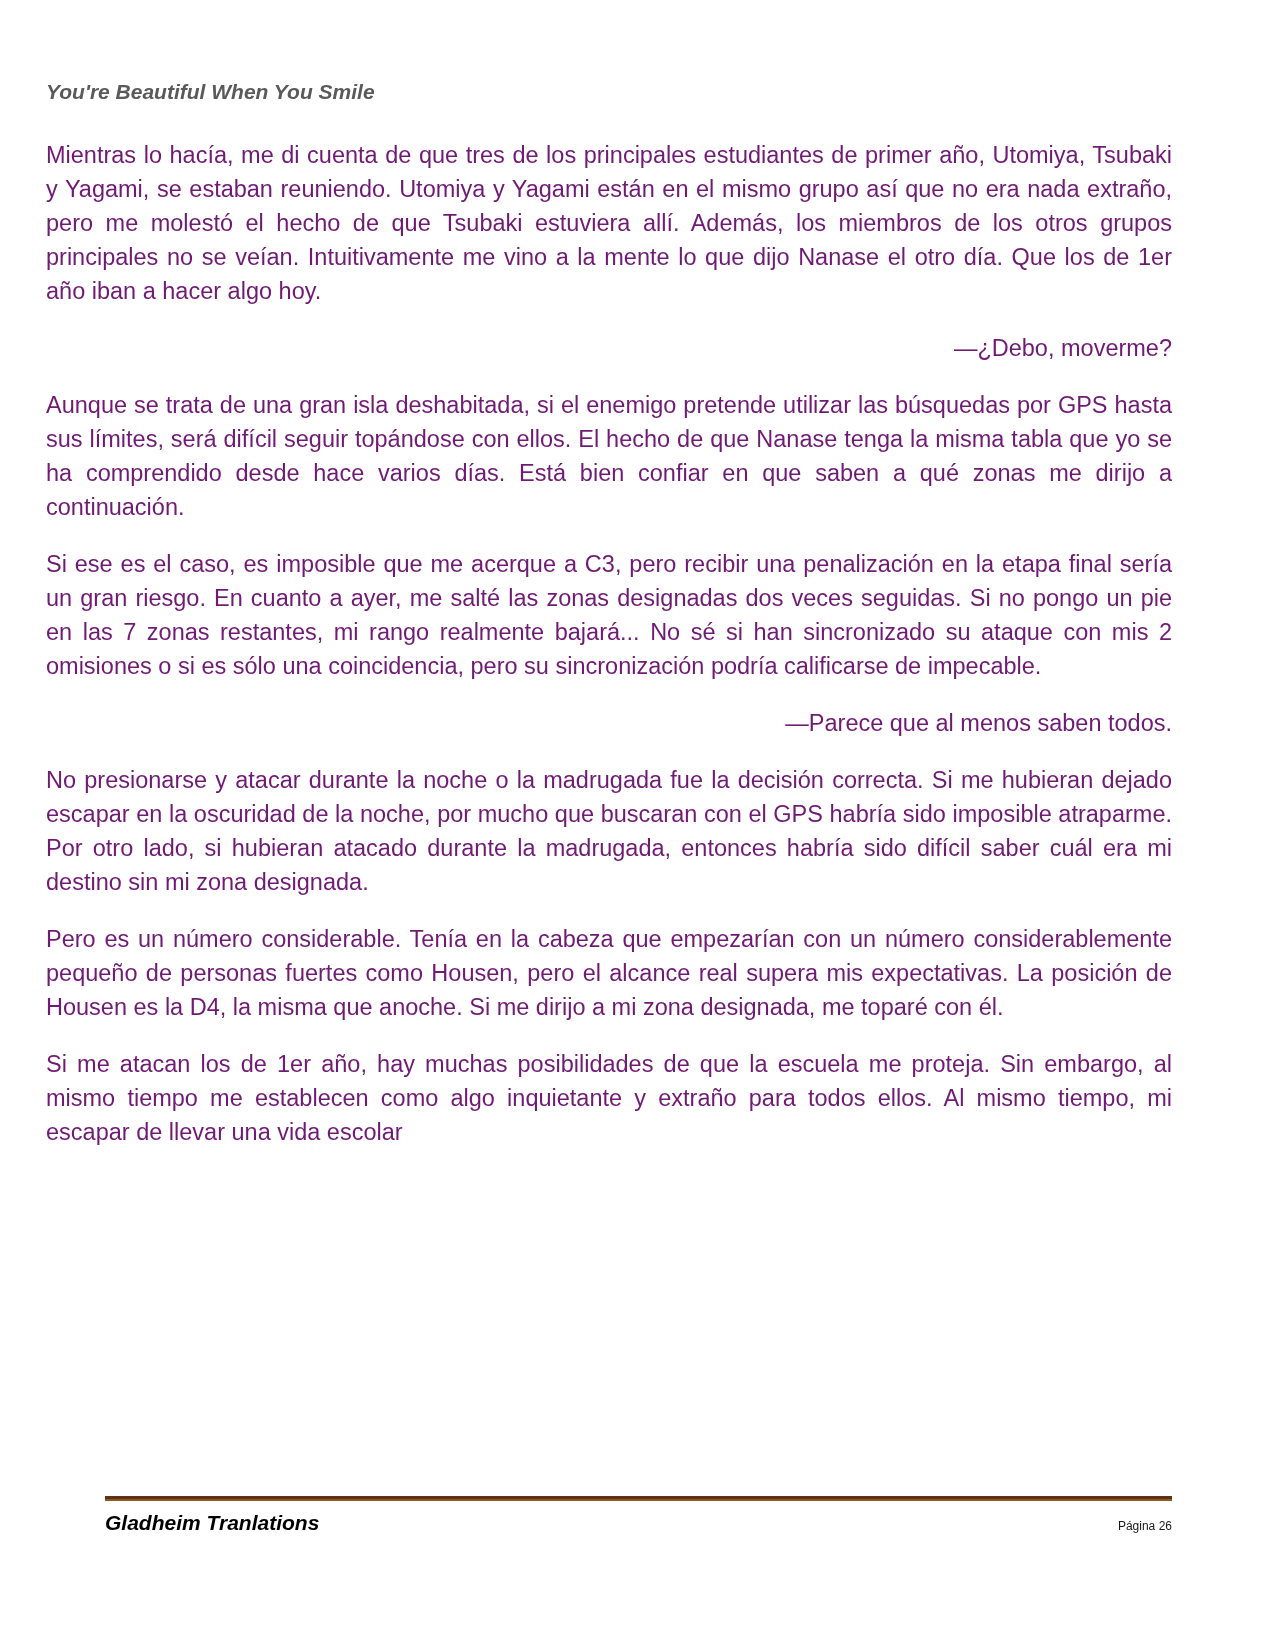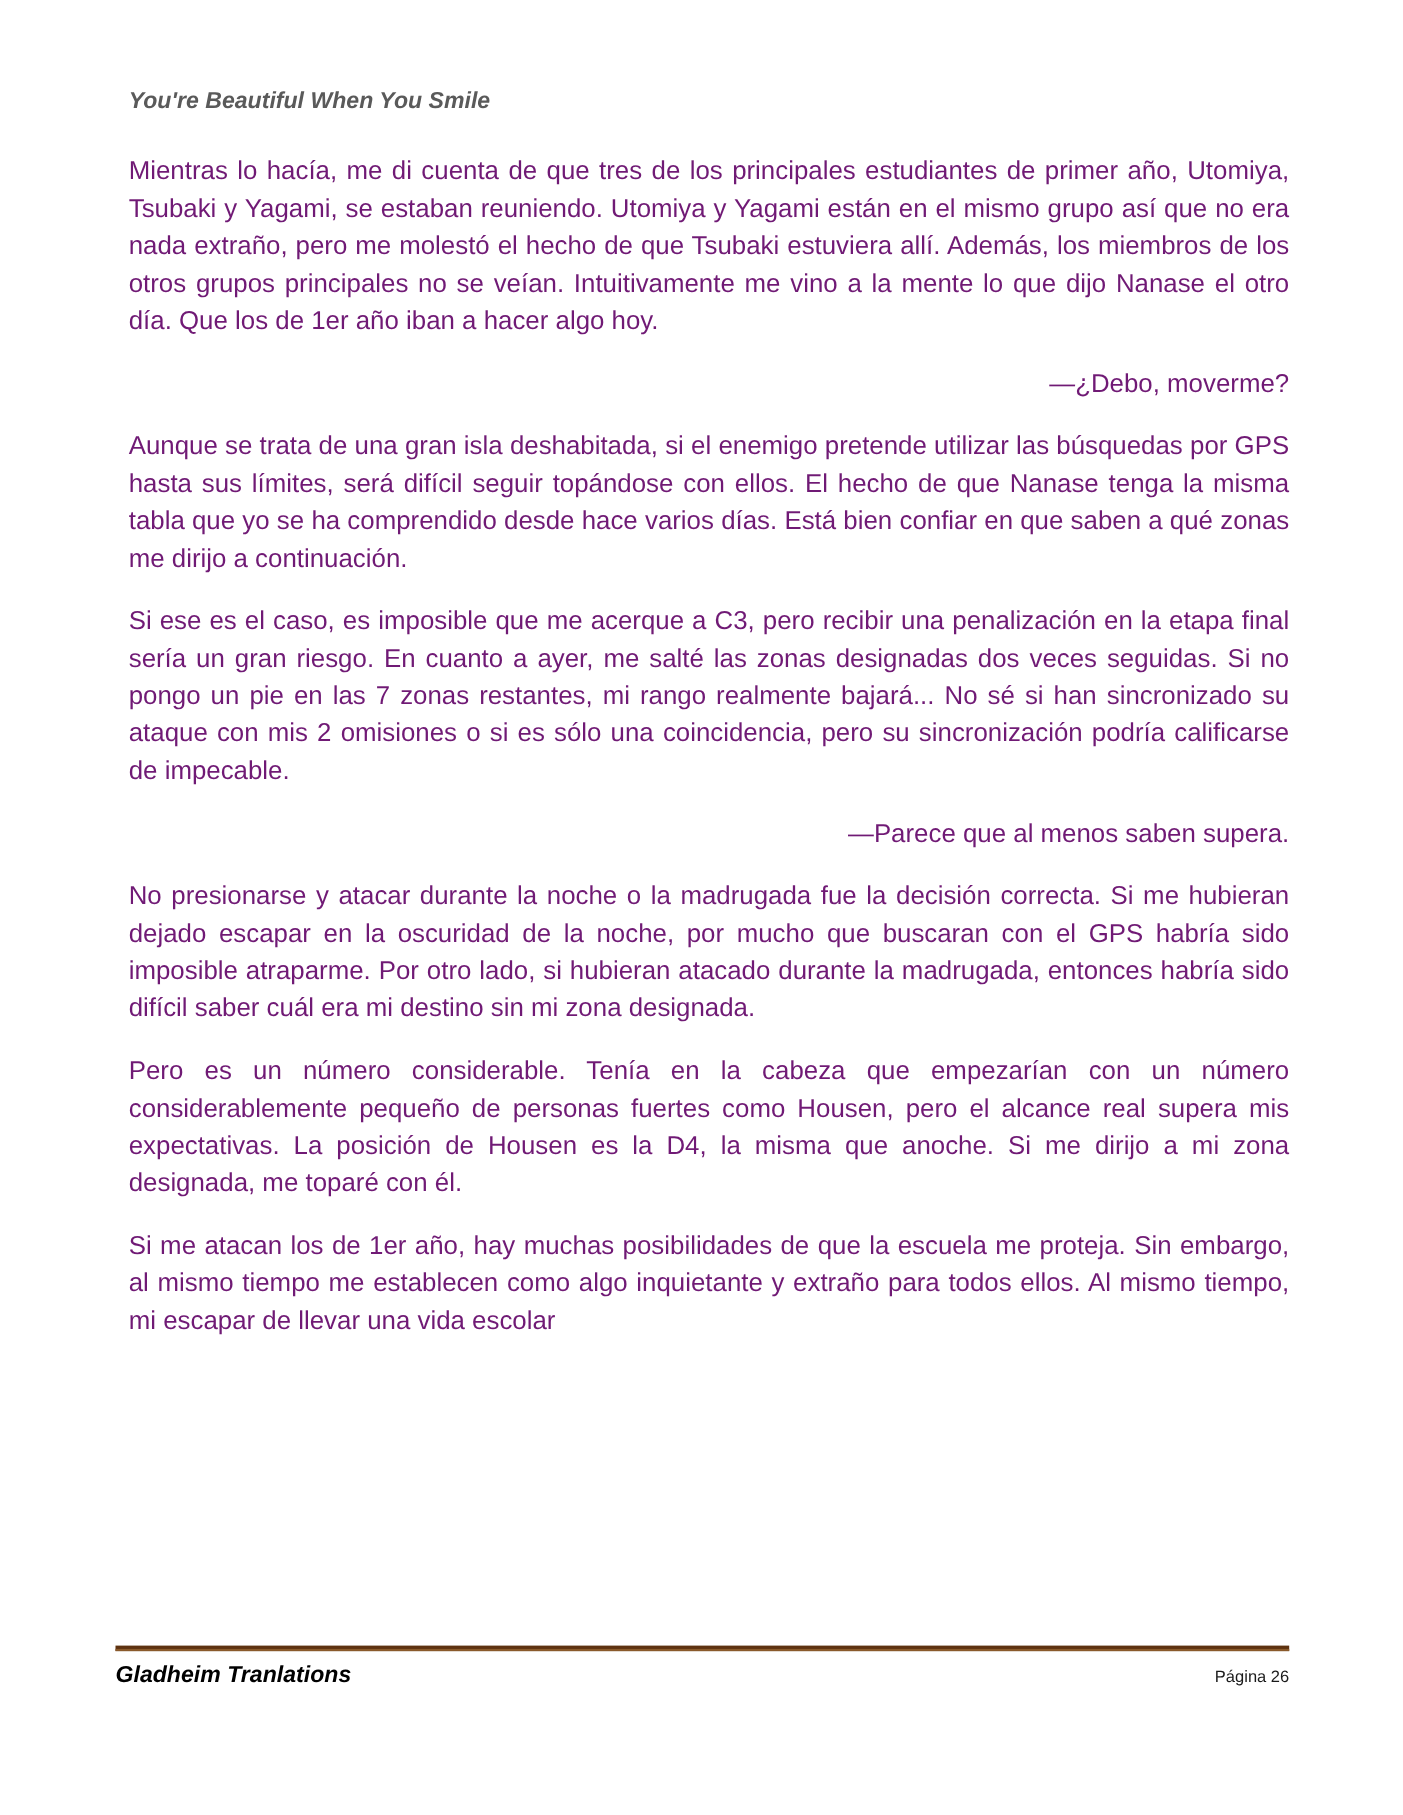--- a/index.html
+++ b/index.html
@@ -6,21 +6,21 @@
   html, body {
     background: #ffffff;
     font-family: "Liberation Sans", sans-serif;
     color: #1a1a1a;
   }
   .page {
     width: 1275px;
     height: 1650px;
     background: #ffffff;
     position: relative;
-    padding: 80px 103px 0 117px;
+    padding: 80px 103px 0 46px;
   }
   .header {
     font-family: "Liberation Sans", sans-serif;
     font-style: italic;
     font-weight: bold;
     color: #5a5a5a;
     font-size: 21px;
     margin-bottom: 34px;
   }
   .content p {
@@ -53,36 +53,36 @@
     font-size: 20px;
   }
   .footer-left {
     font-weight: bold;
     font-style: italic;
     color: #000000;
     font-size: 21px;
   }
   .footer-right {
     color: #1a1a1a;
-    font-size: 15px;
+    font-size: 12px;
   }
 </style>
 </head>
 <body>
 
 <div class="page">
 
   <div class="header">You're Beautiful When You Smile</div>
 
   <div class="content">
     <p>Mientras lo hacía, me di cuenta de que tres de los principales estudiantes de primer año, Utomiya, Tsubaki y Yagami, se estaban reuniendo. Utomiya y Yagami están en el mismo grupo así que no era nada extraño, pero me molestó el hecho de que Tsubaki estuviera allí. Además, los miembros de los otros grupos principales no se veían. Intuitivamente me vino a la mente lo que dijo Nanase el otro día. Que los de 1er año iban a hacer algo hoy.</p>
     <p class="dialogue">—¿Debo, moverme?</p>
     <p>Aunque se trata de una gran isla deshabitada, si el enemigo pretende utilizar las búsquedas por GPS hasta sus límites, será difícil seguir topándose con ellos. El hecho de que Nanase tenga la misma tabla que yo se ha comprendido desde hace varios días. Está bien confiar en que saben a qué zonas me dirijo a continuación.</p>
     <p>Si ese es el caso, es imposible que me acerque a C3, pero recibir una penalización en la etapa final sería un gran riesgo. En cuanto a ayer, me salté las zonas designadas dos veces seguidas. Si no pongo un pie en las 7 zonas restantes, mi rango realmente bajará... No sé si han sincronizado su ataque con mis 2 omisiones o si es sólo una coincidencia, pero su sincronización podría calificarse de impecable.</p>
-    <p class="dialogue">—Parece que al menos saben supera.</p>
+    <p class="dialogue">—Parece que al menos saben todos.</p>
     <p>No presionarse y atacar durante la noche o la madrugada fue la decisión correcta. Si me hubieran dejado escapar en la oscuridad de la noche, por mucho que buscaran con el GPS habría sido imposible atraparme. Por otro lado, si hubieran atacado durante la madrugada, entonces habría sido difícil saber cuál era mi destino sin mi zona designada.</p>
     <p>Pero es un número considerable. Tenía en la cabeza que empezarían con un número considerablemente pequeño de personas fuertes como Housen, pero el alcance real supera mis expectativas. La posición de Housen es la D4, la misma que anoche. Si me dirijo a mi zona designada, me toparé con él.</p>
     <p>Si me atacan los de 1er año, hay muchas posibilidades de que la escuela me proteja. Sin embargo, al mismo tiempo me establecen como algo inquietante y extraño para todos ellos. Al mismo tiempo, mi escapar de llevar una vida escolar</p>
   </div>
 
   <div class="footer">
     <div class="footer-rule"></div>
     <div class="footer-row">
       <span class="footer-left">Gladheim Tranlations</span>
       <span class="footer-right">

